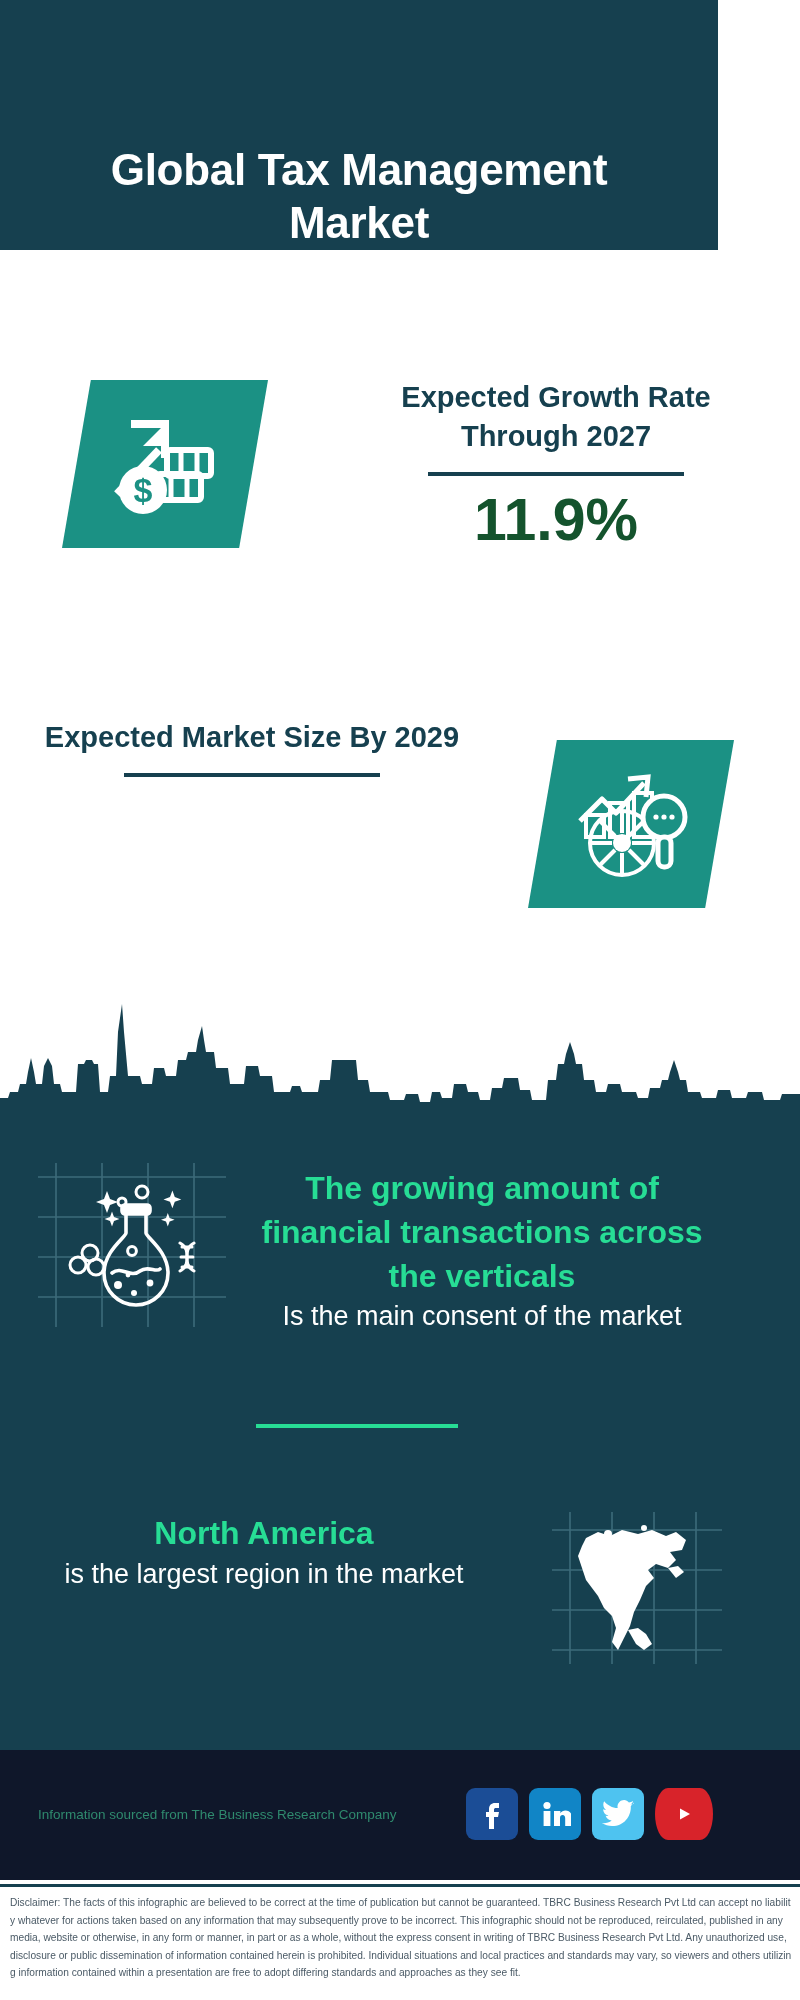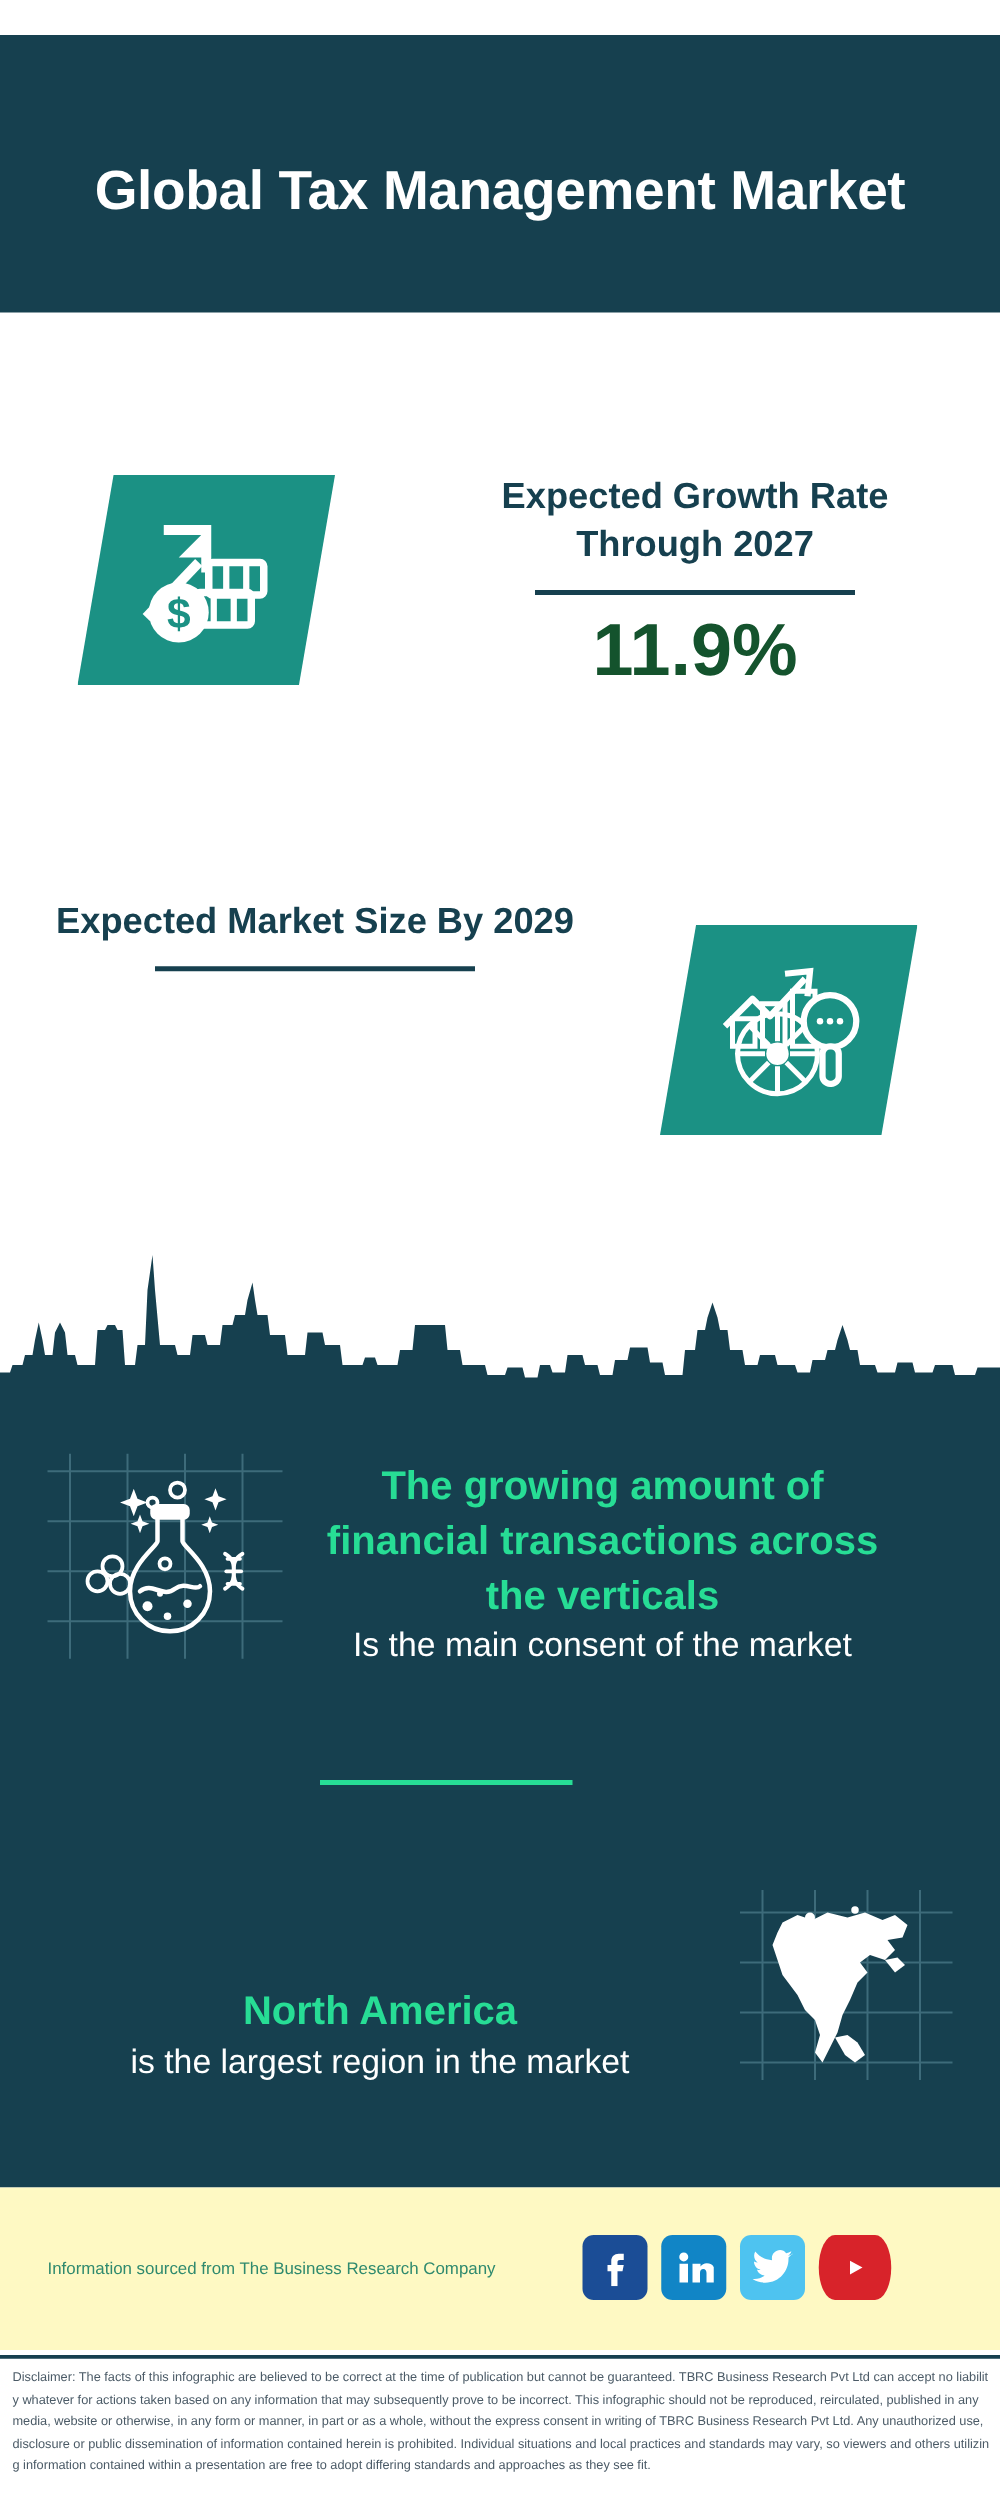--- a/index.html
+++ b/index.html
@@ -11,23 +11,23 @@
   }
   .page {
     position: relative;
     width: 800px; height: 2000px;
     background: #ffffff;
   }
 
   
   .header {
     position: absolute; left: 0; top: 0;
-    width: 800px; height: 250px;
+    width: 718px; height: 250px;
     background: #16404f;
-    display: flex; align-items: center; justify-content: center; margin-top: 28px;
+    display: flex; align-items: flex-end; justify-content: center;
   }
   .header-title {
     color: #ffffff;
     font-size: 44px;
     font-weight: bold;
     line-height: 1.22;
     text-align: center;
     letter-spacing: -0.3px;
     padding: 0 48px;
   }
@@ -133,38 +133,38 @@
   .green-divider {
     position: absolute; left: 256px; top: 1424px;
     width: 202px; height: 4px;
     background: #27dd95;
   }
 
   
   .region-row {
     position: absolute; left: 0; top: 1508px;
     width: 800px;
-    display: flex; align-items: flex-end; padding-left: 40px;
+    display: flex; align-items: flex-start;
   }
   .region-text {
     width: 528px;
     text-align: center;
     padding-top: 4px;
   }
   .map-box {
     width: 180px; height: 160px;
     position: relative; flex: none;
     margin-left: 20px;
   }
 
   
   .footer {
     position: absolute; left: 0; top: 1750px;
     width: 800px; height: 130px;
-    background: #fef9c3;
+    background: #0f172a;
     display: flex; align-items: center;
   }
   .footer-credit {
     margin-left: 38px;
     color: #2f8a6e;
     font-size: 13.5px;
     line-height: 1.7;
   }
   .socials {
     position: absolute; left: 466px; top: 1788px;

